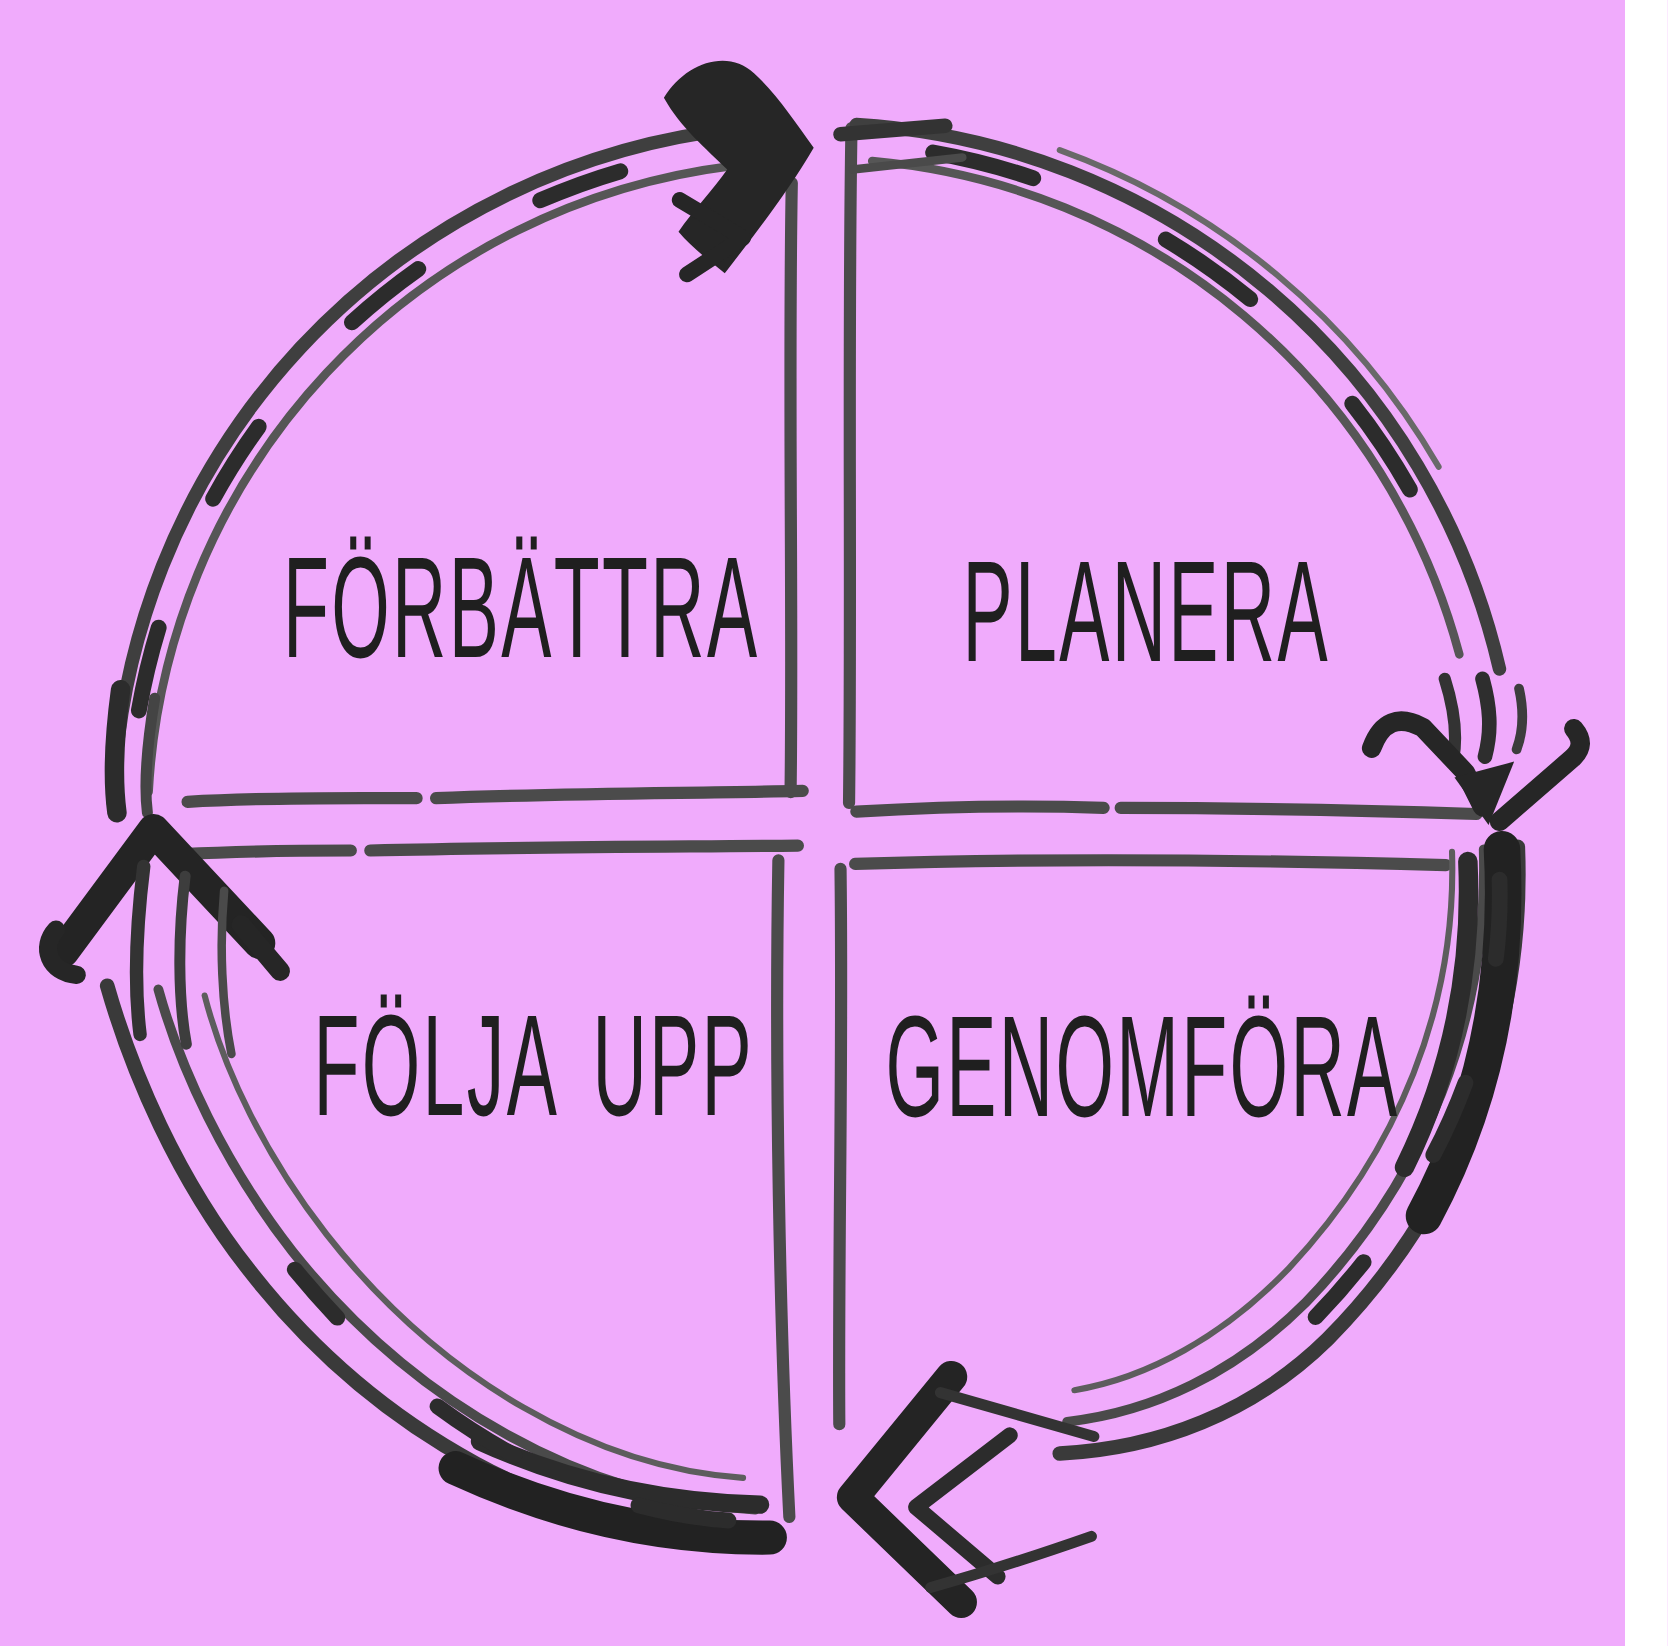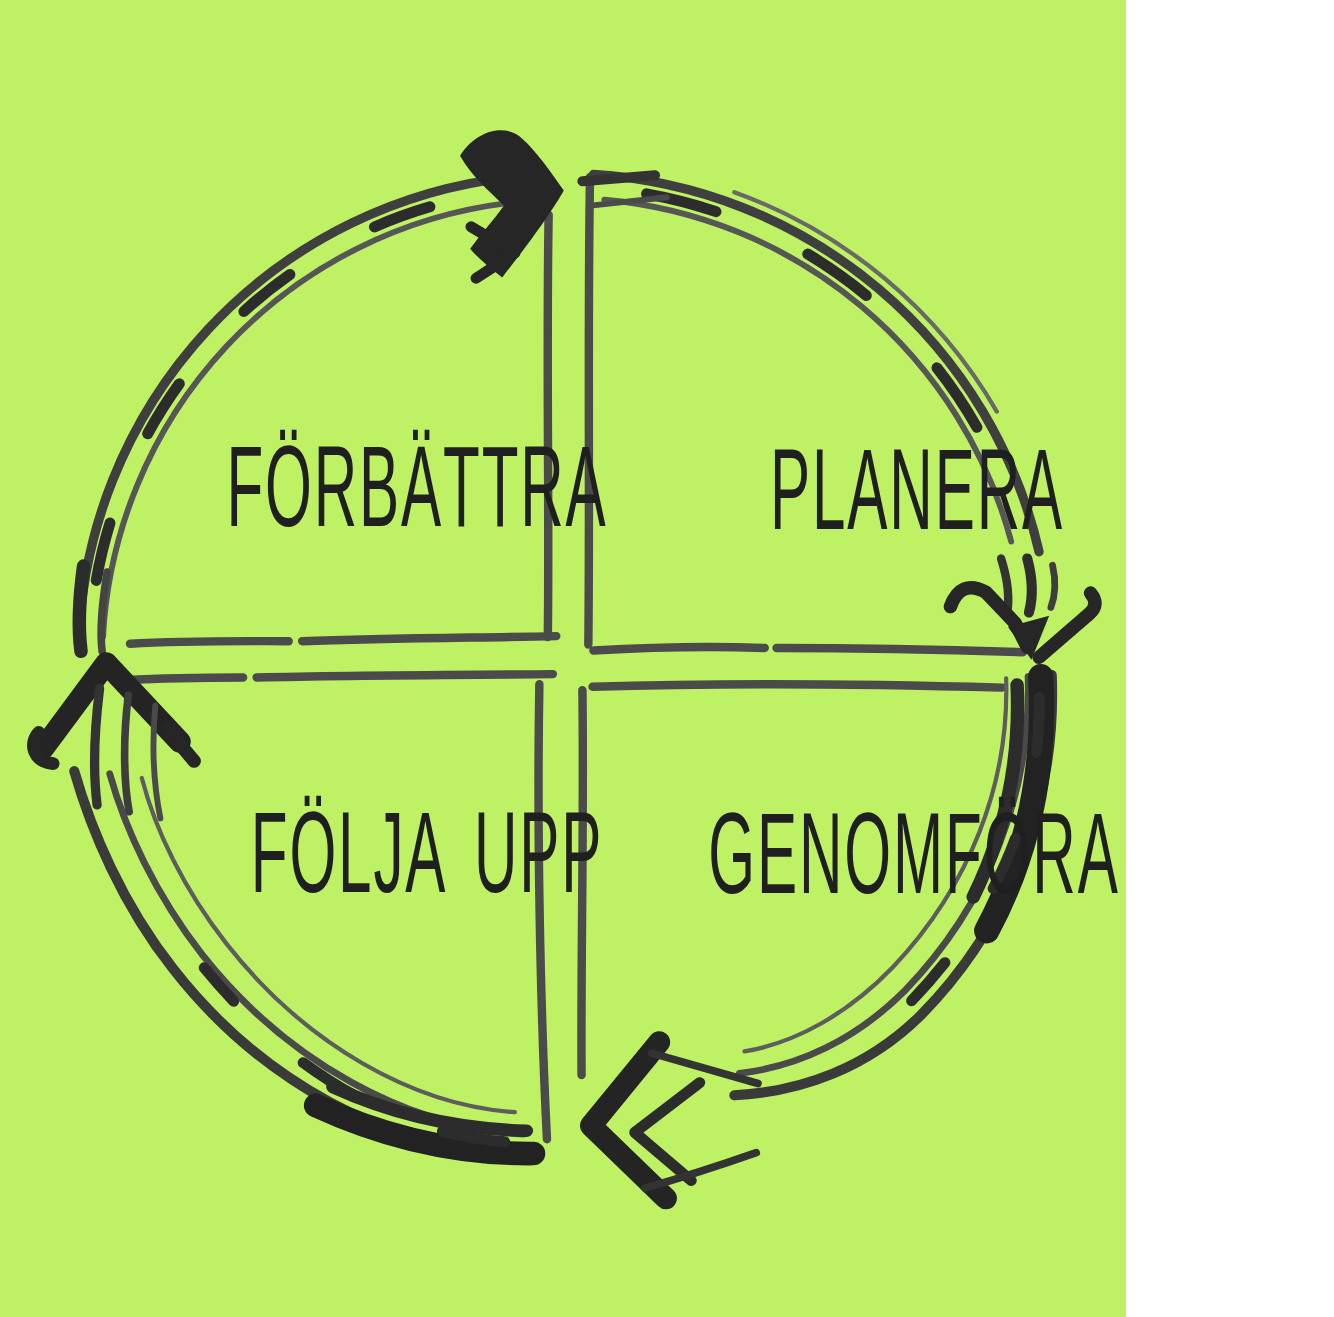--- a/index.html
+++ b/index.html
@@ -1,19 +1,19 @@
 <!DOCTYPE html>
 <html><head>
 <meta charset="utf-8">
 <style>
   html,body{margin:0;padding:0;background:#ffffff;}
   .stage{
     position:relative;
-    width:1126px;height:1317px;
-    background:#bef264;
+    width:1300px;height:1317px;
+    background:#f0abfc;
     overflow:hidden;
     font-family:"Liberation Sans","DejaVu Sans",sans-serif;
   }
   .sketch{position:absolute;left:0;top:0;width:100%;height:100%;}
   .qlabel{
     position:absolute;
     color:#1f1f1f;
     font-size:64px;
     font-weight:400;
     letter-spacing:2px;

